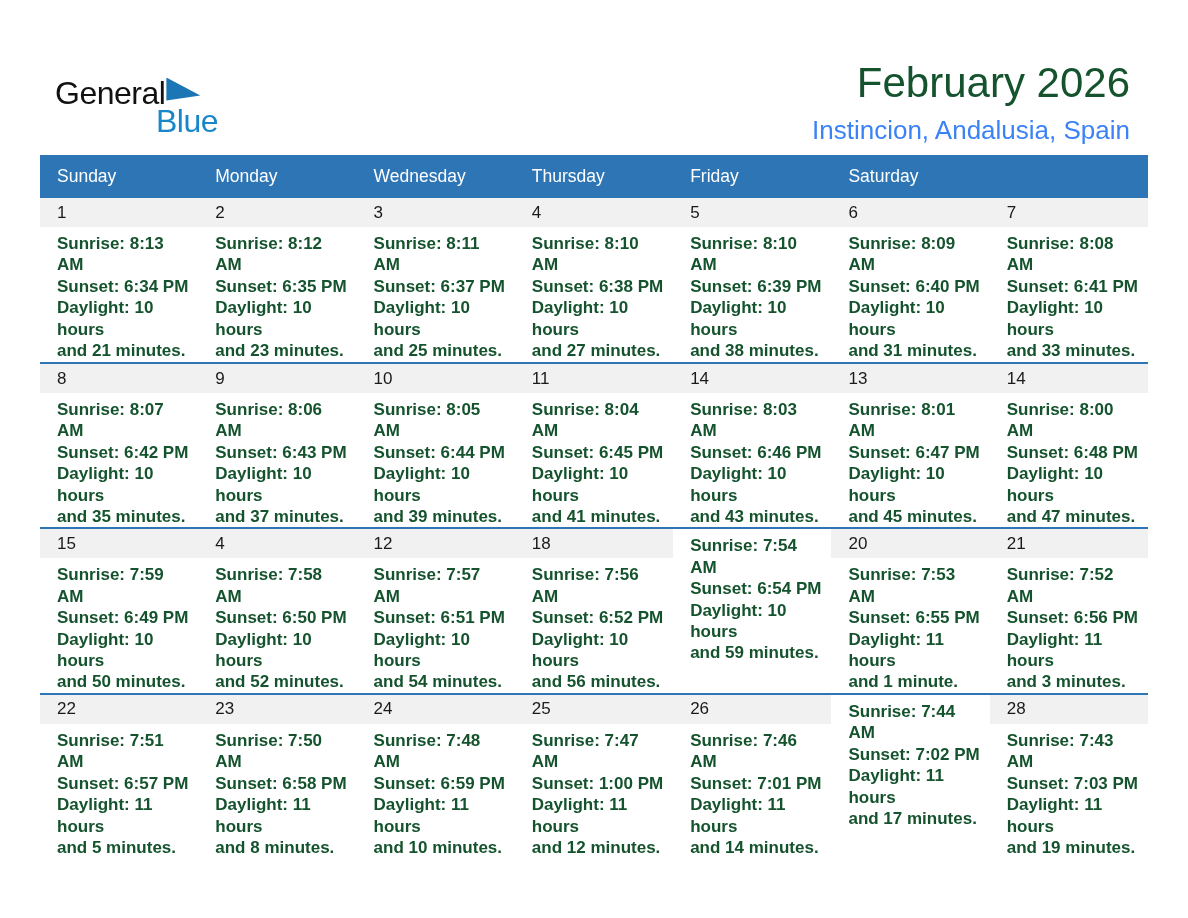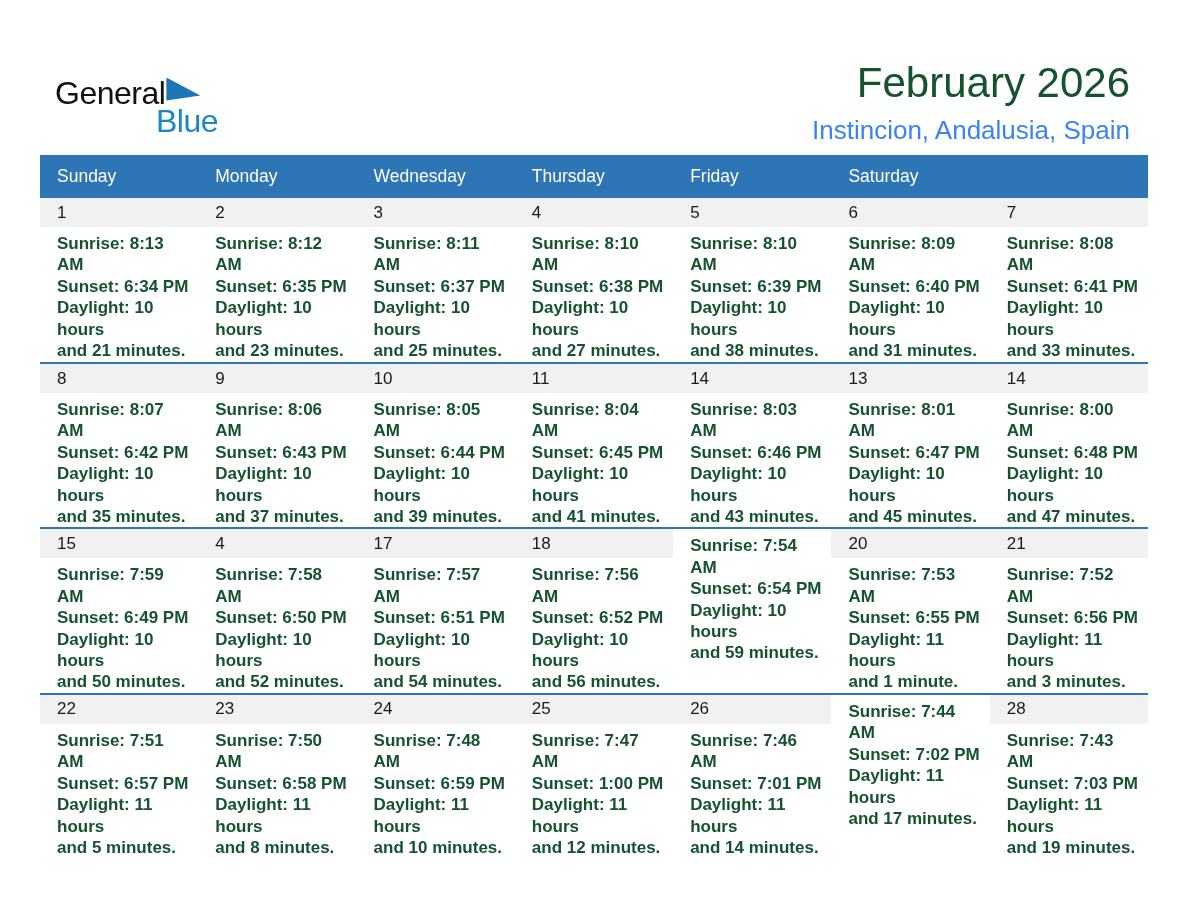--- a/index.html
+++ b/index.html
@@ -226,21 +226,21 @@
           <div class="cell">
             <div class="daynum">4</div>
             <div class="cellbody">
               <div>Sunrise: 7:58 AM</div>
               <div>Sunset: 6:50 PM</div>
               <div>Daylight: 10 hours</div>
               <div>and 52 minutes.</div>
             </div>
           </div>
           <div class="cell">
-            <div class="daynum">17</div>
+            <div class="daynum">12</div>
             <div class="cellbody">
               <div>Sunrise: 7:57 AM</div>
               <div>Sunset: 6:51 PM</div>
               <div>Daylight: 10 hours</div>
               <div>and 54 minutes.</div>
             </div>
           </div>
           <div class="cell">
             <div class="daynum">18</div>
             <div class="cellbody">

